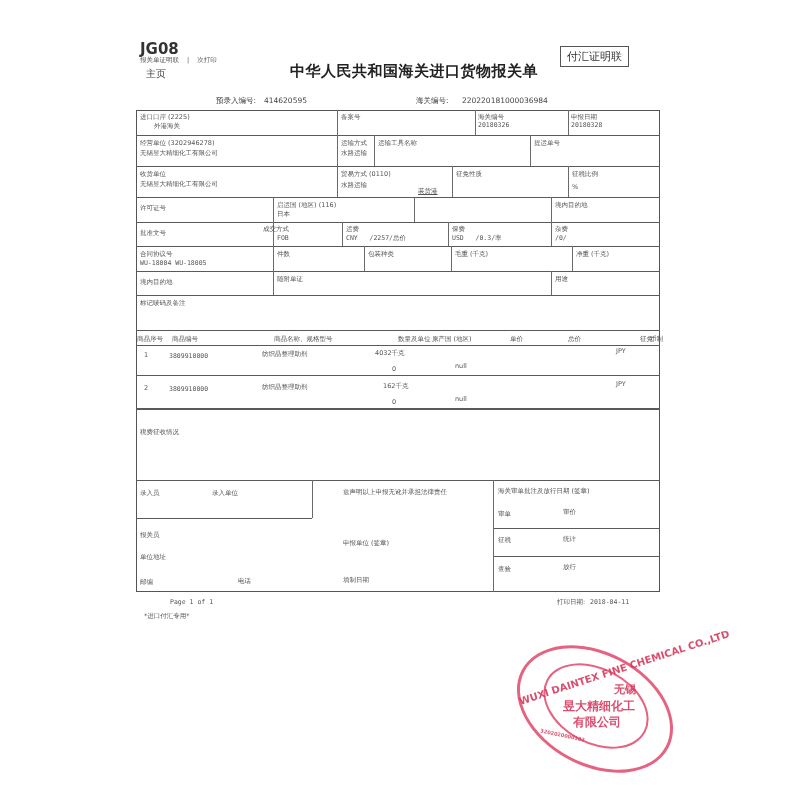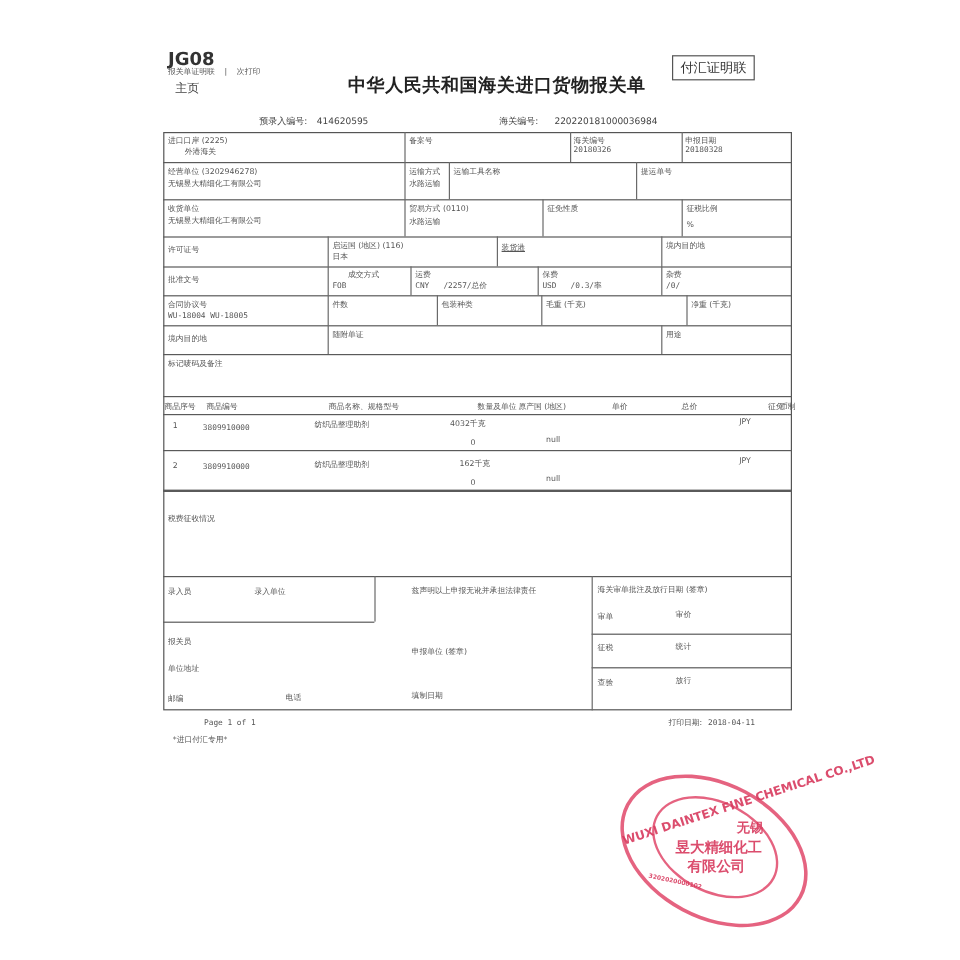--- a/index.html
+++ b/index.html
@@ -95,25 +95,25 @@
 <div class="abs t6" style="left:140px;top:180px;">无锡昱大精细化工有限公司</div>
 <div class="abs t6" style="left:341px;top:170px;">贸易方式 (0110)</div>
 <div class="abs t6" style="left:341px;top:181px;">水路运输</div>
 <div class="abs t6" style="left:456px;top:170px;">征免性质</div>
 <div class="abs t6" style="left:572px;top:170px;">征税比例</div>
 <div class="abs t6" style="left:572px;top:183px;">%</div>
 
 <div class="abs t6" style="left:140px;top:204px;">许可证号</div>
 <div class="abs t6" style="left:277px;top:201px;">启运国 (地区) (116)</div>
 <div class="abs t6" style="left:277px;top:210px;">日本</div>
-<div class="abs t6" style="left:418px;top:202px;text-decoration:underline;">装货港</div>
+<div class="abs t6" style="left:418px;top:187px;text-decoration:underline;">装货港</div>
 <div class="abs t6" style="left:555px;top:201px;">境内目的地</div>
 
 <div class="abs t6" style="left:140px;top:229px;">批准文号</div>
-<div class="abs t6" style="left:290px;top:225px;">成交方式</div>
+<div class="abs t6" style="left:263px;top:225px;">成交方式</div>
 <div class="abs t6 mono" style="left:277px;top:234px;">FOB</div>
 <div class="abs t6" style="left:346px;top:225px;">运费</div>
 <div class="abs t6 mono" style="left:346px;top:234px;white-space:pre;">CNY   /2257/总价</div>
 <div class="abs t6" style="left:452px;top:225px;">保费</div>
 <div class="abs t6 mono" style="left:452px;top:234px;white-space:pre;">USD   /0.3/率</div>
 <div class="abs t6" style="left:555px;top:225px;">杂费</div>
 <div class="abs t6 mono" style="left:555px;top:234px;">/0/</div>
 
 <div class="abs t6" style="left:140px;top:250px;">合同协议号</div>
 <div class="abs t6 mono" style="left:140px;top:259px;">WU-18004 WU-18005</div>

